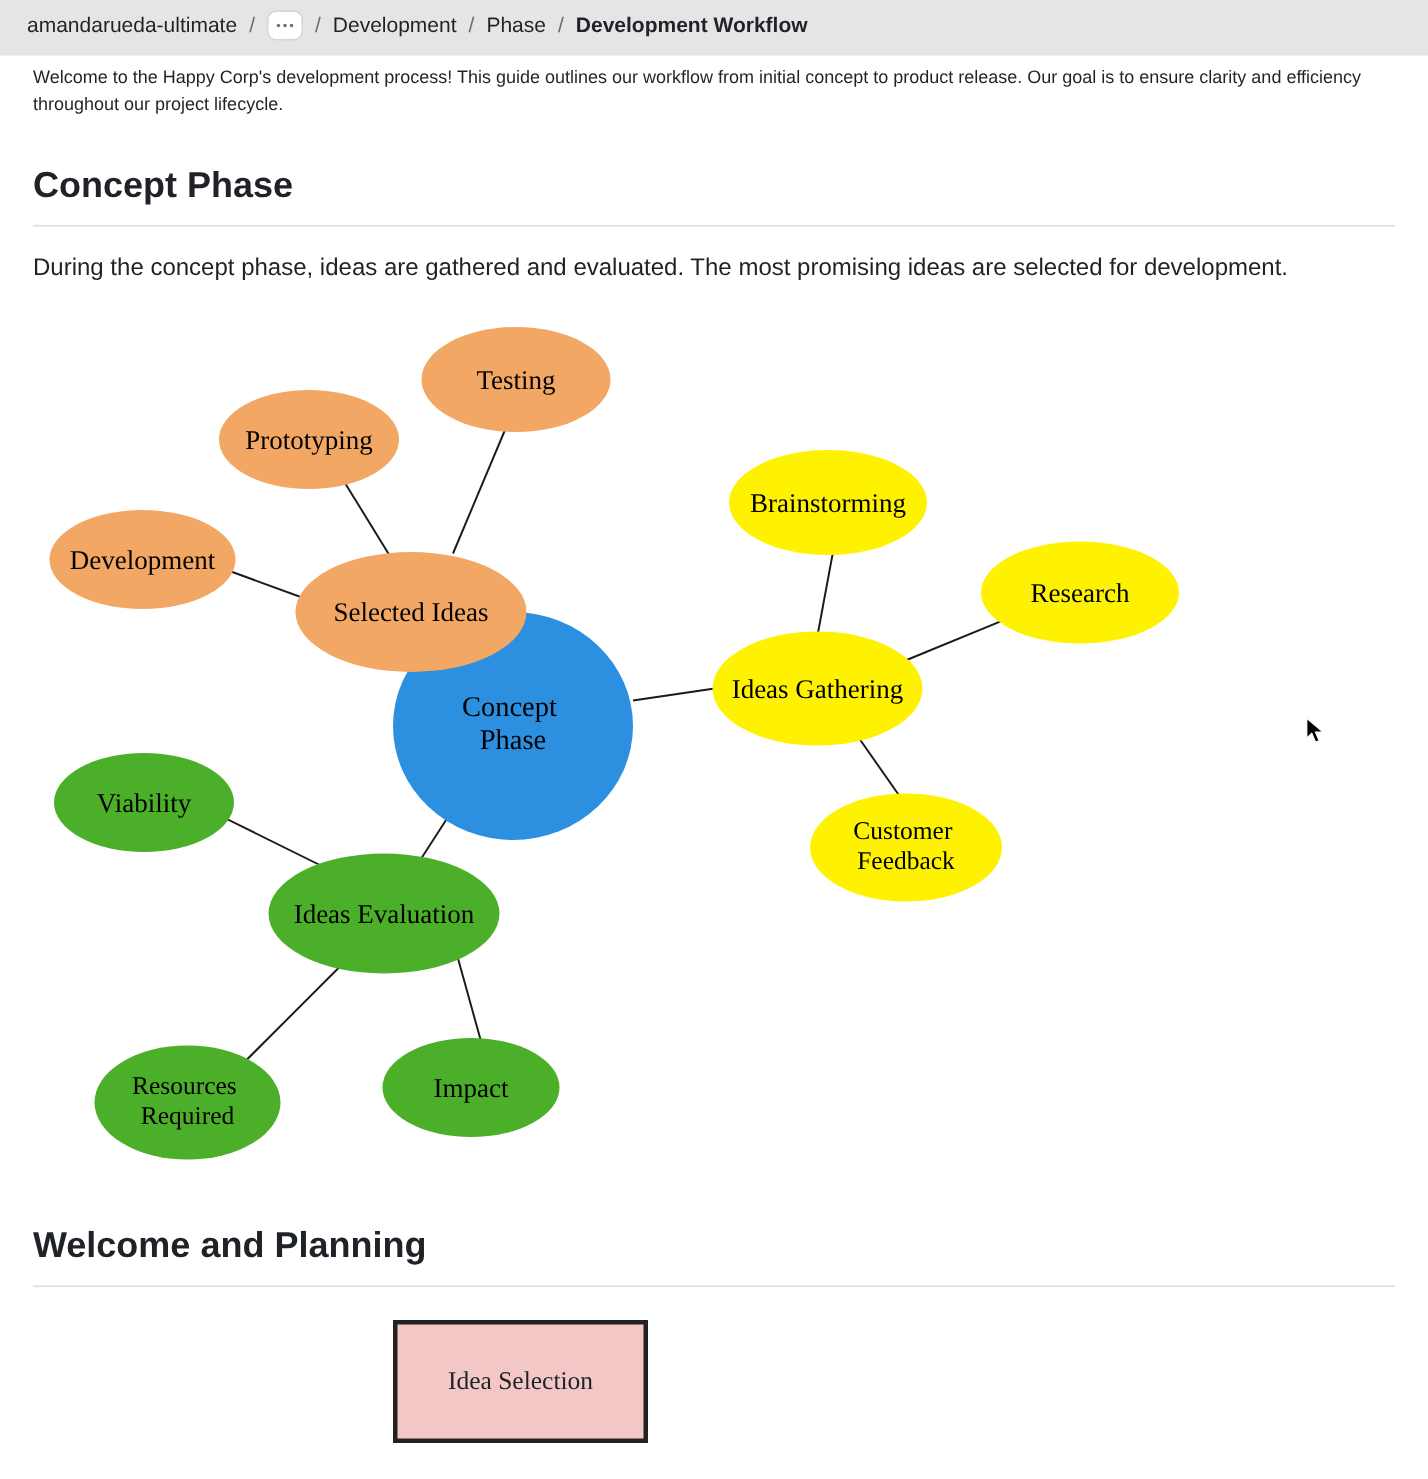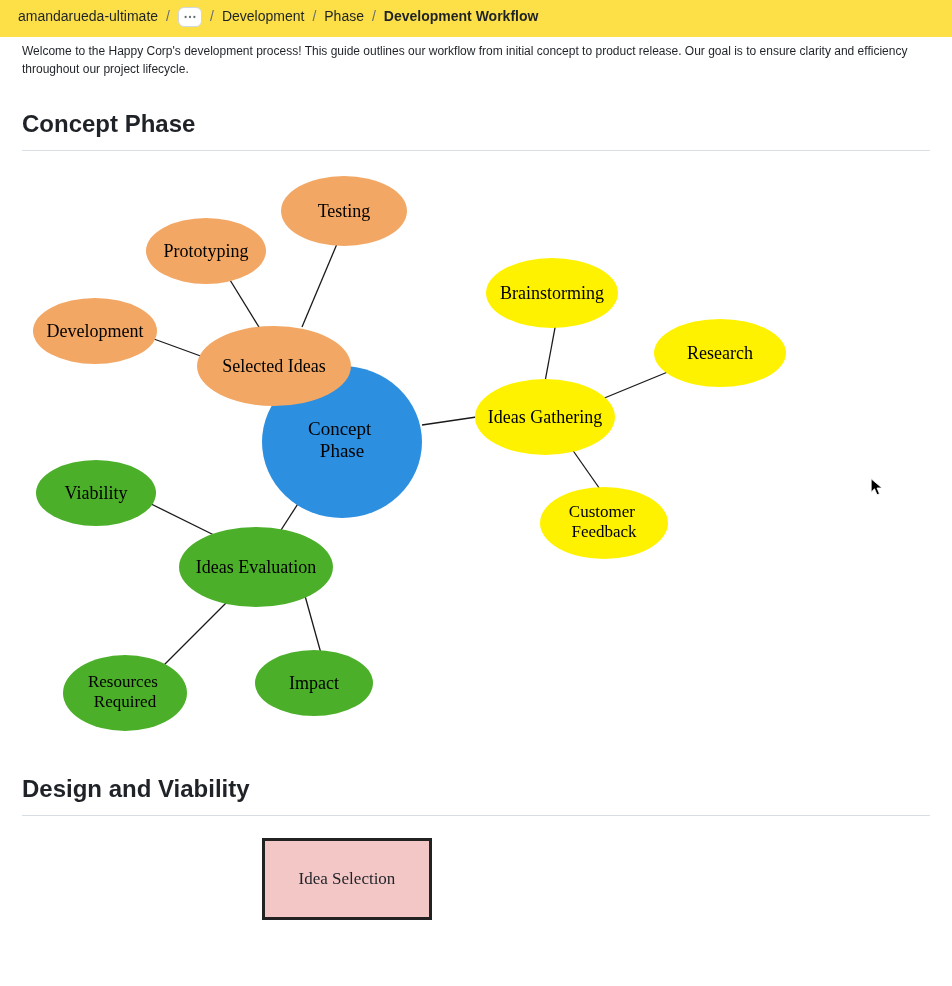--- a/index.html
+++ b/index.html
@@ -6,21 +6,21 @@
     body {
       font-family: -apple-system, BlinkMacSystemFont, "Segoe UI", Helvetica, Arial, sans-serif;
       color: #1f2328;
       background: #ffffff;
       font-size: 14px;
       line-height: 1.5;
     }
     .breadcrumb-bar {
       position: sticky;
       top: 0;
-      background: #fde047;
+      background: #e5e5e5;
       border-bottom: 1px solid #ffffff;
       padding: 6px 18px 10px 18px;
       display: flex;
       align-items: center;
       gap: 8px;
       font-size: 14px;
       z-index: 10;
     }
     .breadcrumb-bar a {
       color: #1f2328;
@@ -115,20 +115,21 @@
   <a href="#">Phase</a>
   <span class="breadcrumb-sep">/</span>
   <span class="breadcrumb-current">Development Workflow</span>
 </div>
 
 <div class="content">
 
   <p class="intro-text">Welcome to the Happy Corp's development process! This guide outlines our workflow from initial concept to product release. Our goal is to ensure clarity and efficiency throughout our project lifecycle.</p>
 
   <h2 class="section-heading">Concept Phase</h2>
+  <p class="section-text">During the concept phase, ideas are gathered and evaluated. The most promising ideas are selected for development.</p>
 
   <div class="mindmap-container">
     <svg viewBox="0 0 908 580" width="908" height="580">
 
       <g stroke="#1a1a1a" stroke-width="1.3" fill="none">
 
         <line x1="310" y1="245" x2="263" y2="200"></line>
 
         <line x1="400" y1="258" x2="468" y2="248"></line>
 
@@ -207,21 +208,21 @@
           <tspan x="103" dy="20">Required</tspan>
         </text>
       </g>
       <g>
         <ellipse cx="292" cy="516" rx="59" ry="33" fill="#4caf2a"></ellipse>
         <text x="292" y="522" class="hand" font-size="18" text-anchor="middle">Impact</text>
       </g>
     </svg>
   </div>
 
-  <h2 class="section-heading">Design and Viability</h2>
+  <h2 class="section-heading">Welcome and Planning</h2>
 
   <div class="diagram2">
     <div class="box-node">Idea Selection</div>
   </div>
 
 </div>
 
 <svg class="cursor" viewBox="0 0 16 24">
   <path d="M1 1 L1 17 L5 13 L8 20 L11 19 L8 12 L14 12 Z" fill="#000" stroke="#fff" stroke-width="1"></path>
 </svg>

